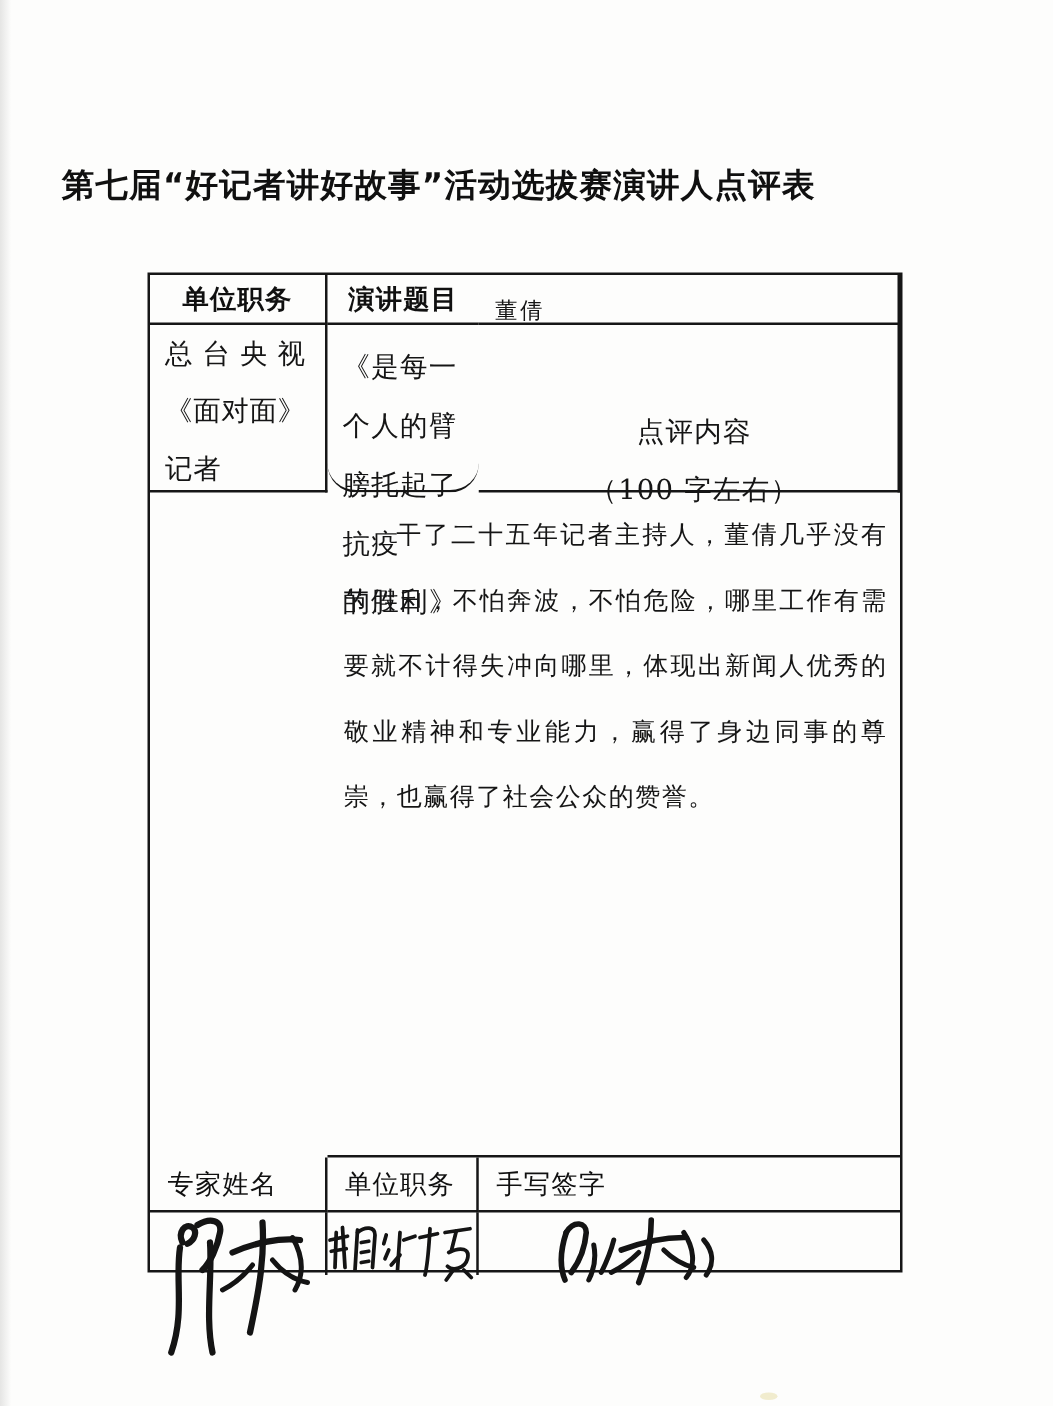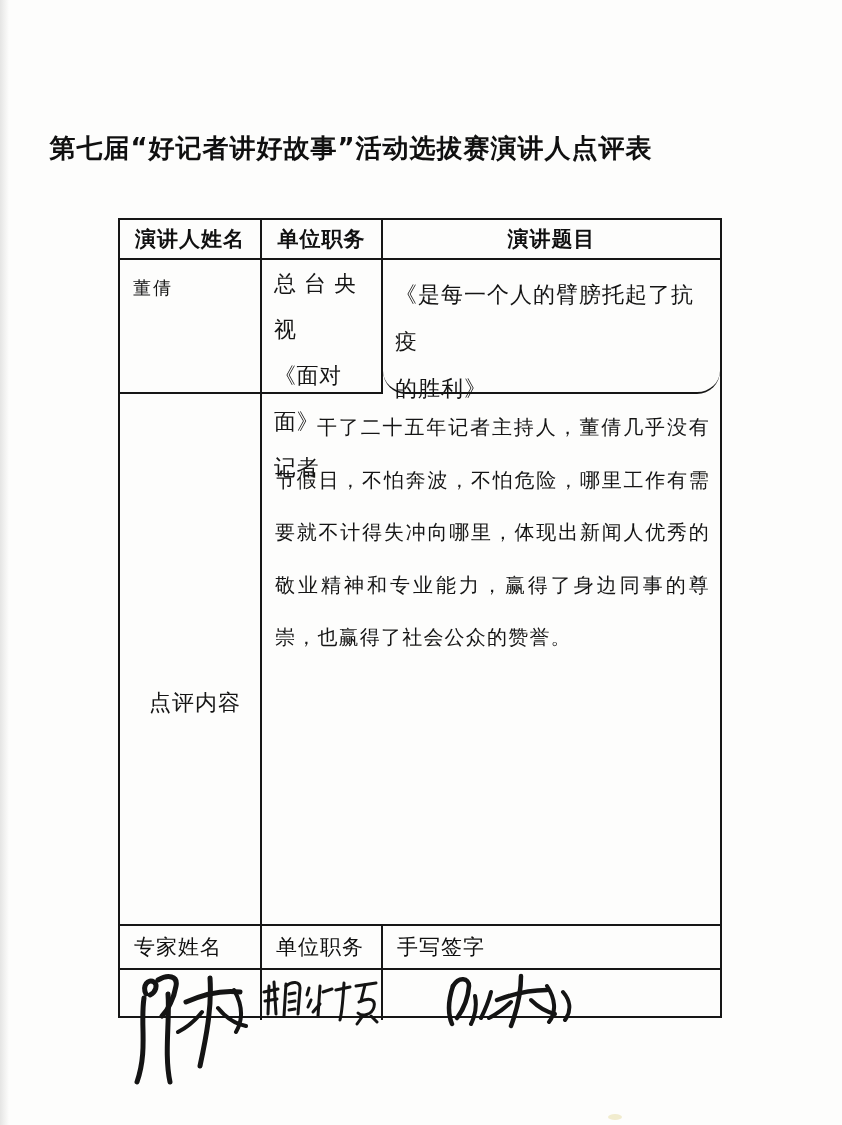--- a/index.html
+++ b/index.html
@@ -77,34 +77,34 @@
 </head>
 <body>
 
 <div class="scan-edge"></div>
 <div class="scan-spot"></div>
 
 <div class="doc-title">第七届“好记者讲好故事”活动选拔赛演讲人点评表</div>
 
 <div class="form-table">
 
-  <div class="cell br bb hdr">演讲人姓名</div>
   <div class="cell br bb hdr">单位职务</div>
   <div class="cell bb hdr">演讲题目</div>
 
   <div class="cell br bb kai c-name">董倩</div>
   <div class="cell br bb kai c-unit">总 台 央 视
 《面对面》
 记者</div>
   <div class="cell bb kai c-title">《是每一个人的臂膀托起了抗疫
 的胜利》</div>
 
   <div class="cell br bb kai c-label">
     <div class="inner">
       <div>点评内容</div>
+      <div>（100 字左右）</div>
     </div>
   </div>
   <div class="cell bb span2 kai c-body">
     <p>干了二十五年记者主持人，董倩几乎没有节假日，不怕奔波，不怕危险，哪里工作有需要就不计得失冲向哪里，体现出新闻人优秀的敬业精神和专业能力，赢得了身边同事的尊崇，也赢得了社会公众的赞誉。</p>
   </div>
 
   <div class="cell br bb blabel">专家姓名</div>
   <div class="cell br bb blabel">单位职务</div>
   <div class="cell bb blabel">手写签字</div>
 

